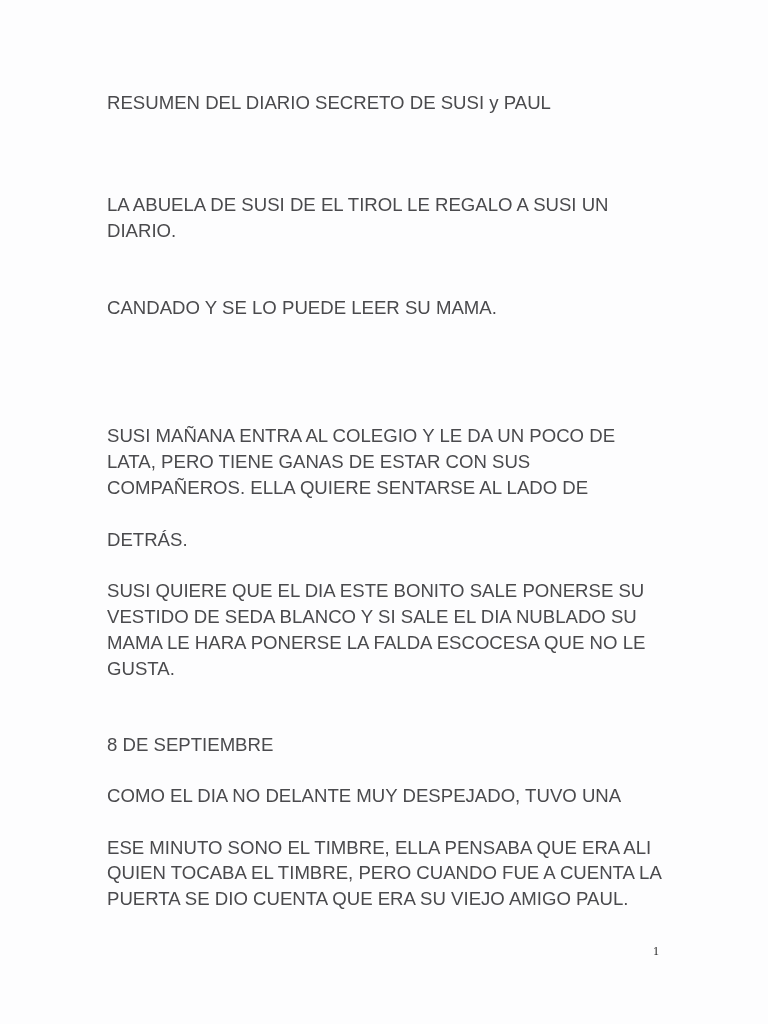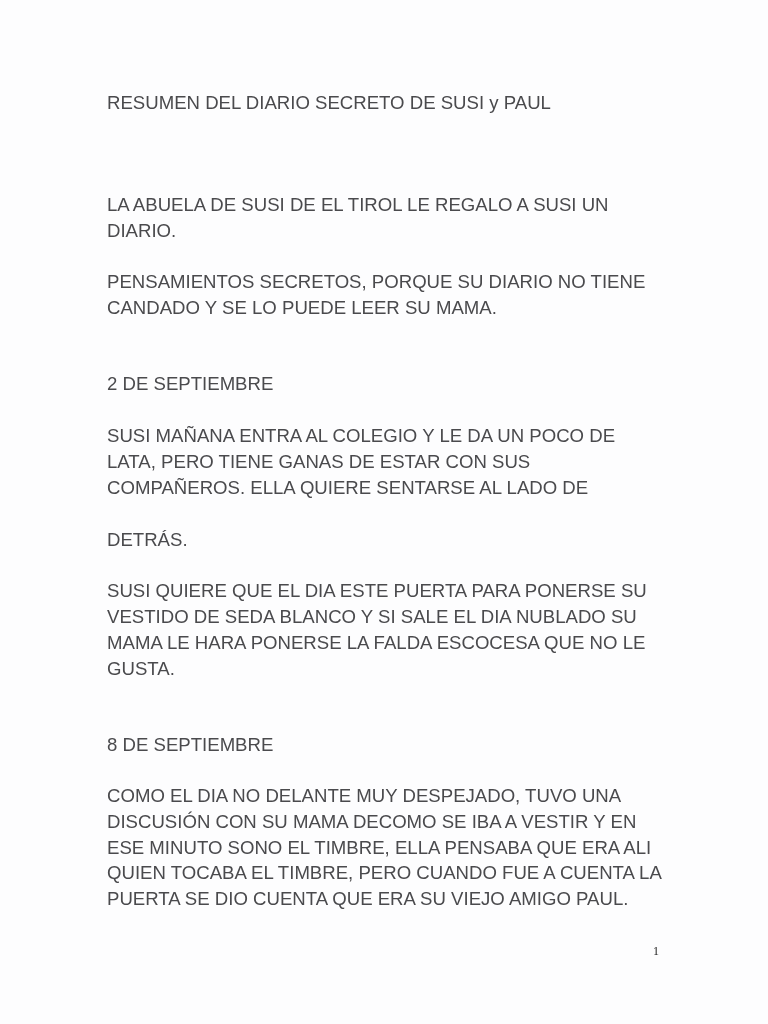--- a/index.html
+++ b/index.html
@@ -29,35 +29,32 @@
     }
   </style>
 </head>
 <body>
 
 <div class="page">
   <div class="line" style="top:90px">RESUMEN DEL DIARIO SECRETO DE SUSI y PAUL</div>
 
   <div class="line" style="top:192px">LA ABUELA DE SUSI DE EL TIROL LE REGALO A SUSI UN</div>
   <div class="line" style="top:218px">DIARIO.</div>
-  <div class="line" style="top:269px">PENSAMIENTOS SECRETOS, PORQUE SU DIARIO NO TIENE</div>
   <div class="line" style="top:295px">CANDADO Y SE LO PUEDE LEER SU MAMA.</div>
 
-  <div class="line" style="top:371px">2 DE SEPTIEMBRE</div>
   <div class="line" style="top:423px">SUSI MAÑANA ENTRA AL COLEGIO Y LE DA UN POCO DE</div>
   <div class="line" style="top:449px">LATA, PERO TIENE GANAS DE ESTAR CON SUS</div>
   <div class="line" style="top:475px">COMPAÑEROS. ELLA QUIERE SENTARSE AL LADO DE</div>
   <div class="line" style="top:527px">DETRÁS.</div>
 
-  <div class="line" style="top:578px">SUSI QUIERE QUE EL DIA ESTE PUERTA PARA PONERSE SU</div>
+  <div class="line" style="top:578px">SUSI QUIERE QUE EL DIA ESTE BONITO SALE PONERSE SU</div>
   <div class="line" style="top:604px">VESTIDO DE SEDA BLANCO Y SI SALE EL DIA NUBLADO SU</div>
   <div class="line" style="top:630px">MAMA LE HARA PONERSE LA FALDA ESCOCESA QUE NO LE</div>
   <div class="line" style="top:656px">GUSTA.</div>
 
   <div class="line" style="top:732px">8 DE SEPTIEMBRE</div>
   <div class="line" style="top:783px">COMO EL DIA NO DELANTE MUY DESPEJADO, TUVO UNA</div>
-  <div class="line" style="top:809px">DISCUSIÓN CON SU MAMA DECOMO SE IBA A VESTIR Y EN</div>
   <div class="line" style="top:835px">ESE MINUTO SONO EL TIMBRE, ELLA PENSABA QUE ERA ALI</div>
   <div class="line" style="top:860px">QUIEN TOCABA EL TIMBRE, PERO CUANDO FUE A CUENTA LA</div>
   <div class="line" style="top:886px">PUERTA SE DIO CUENTA QUE ERA SU VIEJO AMIGO PAUL.</div>
 
   <div class="page-number">1</div>
 </div>
 
 </body></html>

